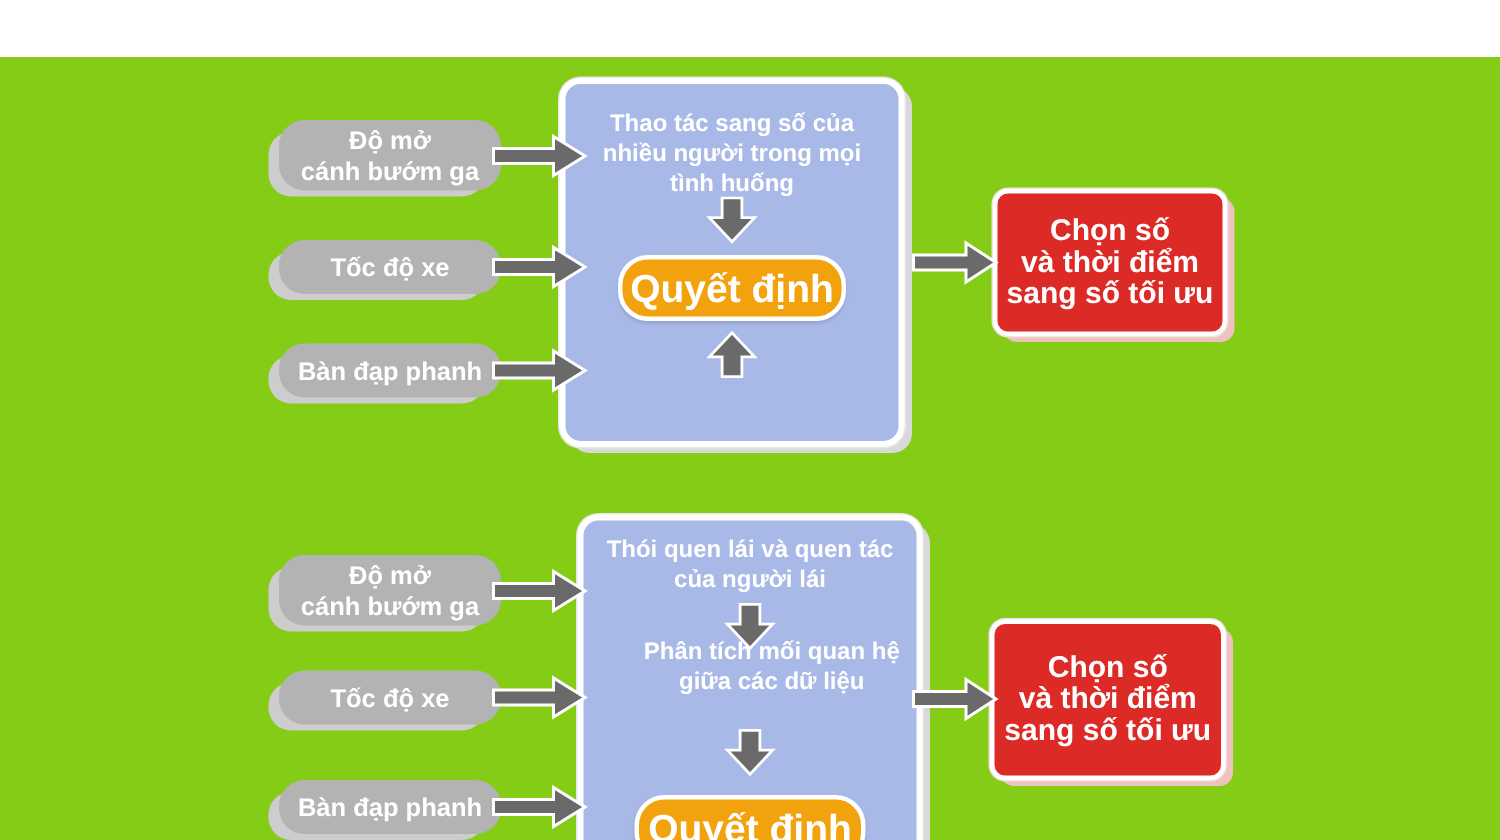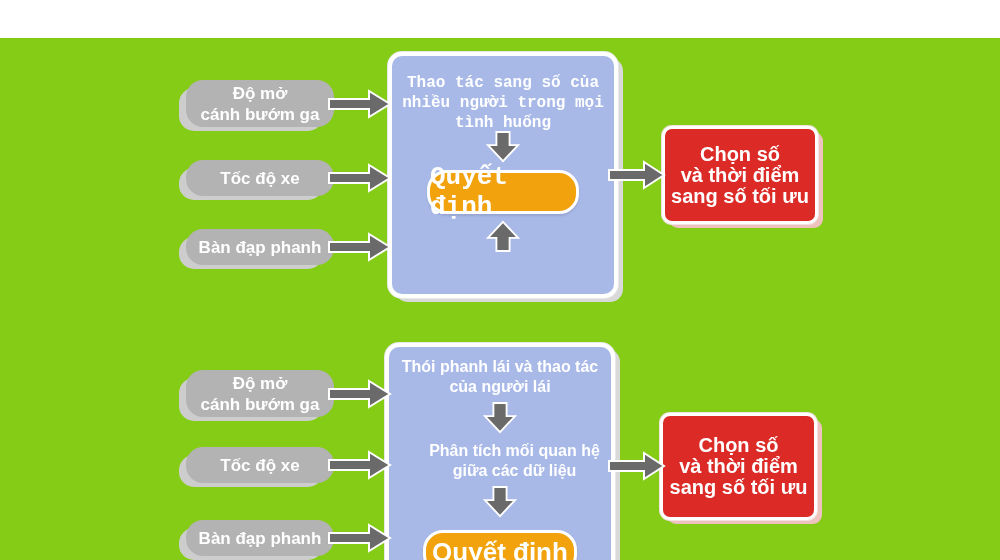--- a/index.html
+++ b/index.html
@@ -101,21 +101,21 @@
       <svg width="64" height="30" viewBox="0 0 64 30">
           <path d="M1 10 H41 V2 L62 15 L41 28 V20 H1 Z" fill="#6a6a6a" stroke="#ffffff" stroke-width="2"></path>
         </svg>
     </div>
     <div class="arrow" style="left:328px;top:194px;">
       <svg width="64" height="30" viewBox="0 0 64 30">
           <path d="M1 10 H41 V2 L62 15 L41 28 V20 H1 Z" fill="#6a6a6a" stroke="#ffffff" stroke-width="2"></path>
         </svg>
     </div>
 
-    <div class="panel" style="left:388px;top:14px;width:230px;height:246px;font-family:Liberation Mono, monospace;">
+    <div class="panel" style="left:373px;top:14px;width:230px;height:246px;">
       <div class="panel-text" style="top:17px;">Thao tác sang số của
 nhiều người trong mọi
 tình huống</div>
       <div class="arrow center-x" style="top:75px;">
         <svg width="36" height="32" viewBox="0 0 36 34">
             <path d="M11 1 H25 V15 H34 L18 32 L2 15 H11 Z" fill="#6a6a6a" stroke="#ffffff" stroke-width="2"></path>
           </svg>
       </div>
       <div class="decision" style="top:114px;width:152px;height:44px;">Quyết định</div>
       <div class="arrow center-x" style="top:164px;">
@@ -153,28 +153,28 @@
           <path d="M1 10 H41 V2 L62 15 L41 28 V20 H1 Z" fill="#6a6a6a" stroke="#ffffff" stroke-width="2"></path>
         </svg>
     </div>
     <div class="arrow" style="left:328px;top:485px;">
       <svg width="64" height="30" viewBox="0 0 64 30">
           <path d="M1 10 H41 V2 L62 15 L41 28 V20 H1 Z" fill="#6a6a6a" stroke="#ffffff" stroke-width="2"></path>
         </svg>
     </div>
 
     <div class="panel" style="left:385px;top:305px;width:230px;height:244px;">
-      <div class="panel-text" style="top:10px;">Thói phanh lái và thao tác
+      <div class="panel-text" style="top:10px;">Thói quen lái và quen tác
 của người lái</div>
       <div class="arrow center-x" style="top:55px;">
         <svg width="36" height="32" viewBox="0 0 36 34">
             <path d="M11 1 H25 V15 H34 L18 32 L2 15 H11 Z" fill="#6a6a6a" stroke="#ffffff" stroke-width="2"></path>
           </svg>
       </div>
-      <div class="panel-text" style="top:94px;padding-left:29px;">Phân tích mối quan hệ
+      <div class="panel-text" style="top:78px;padding-left:29px;">Phân tích mối quan hệ
 giữa các dữ liệu</div>
       <div class="arrow center-x" style="top:139px;">
         <svg width="36" height="32" viewBox="0 0 36 34">
             <path d="M11 1 H25 V15 H34 L18 32 L2 15 H11 Z" fill="#6a6a6a" stroke="#ffffff" stroke-width="2"></path>
           </svg>
       </div>
       <div class="decision" style="top:183px;width:154px;height:45px;">Quyết định</div>
     </div>
 
     <div class="arrow" style="left:608px;top:413px;">

